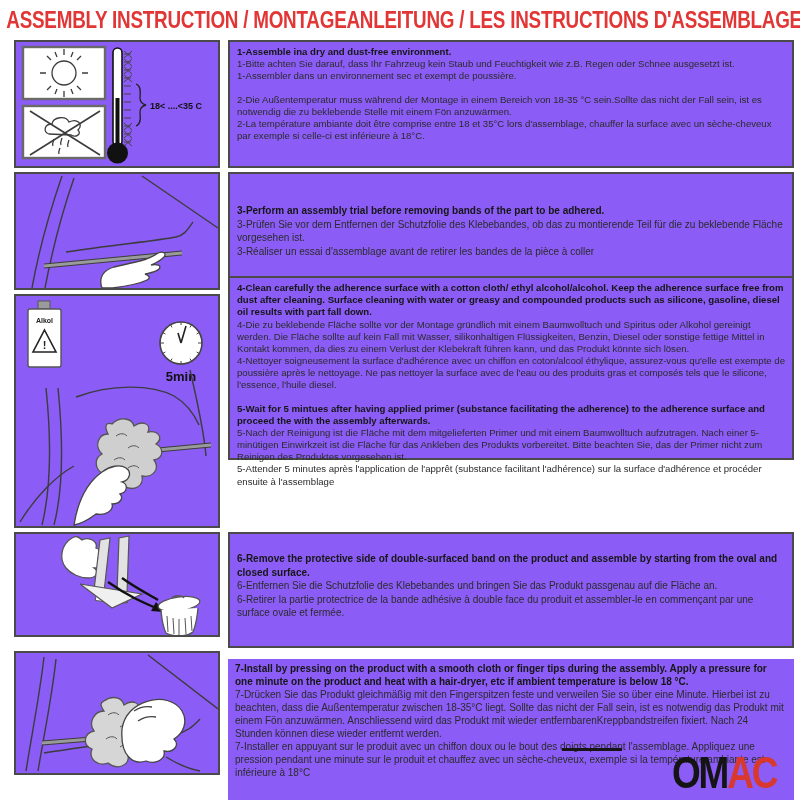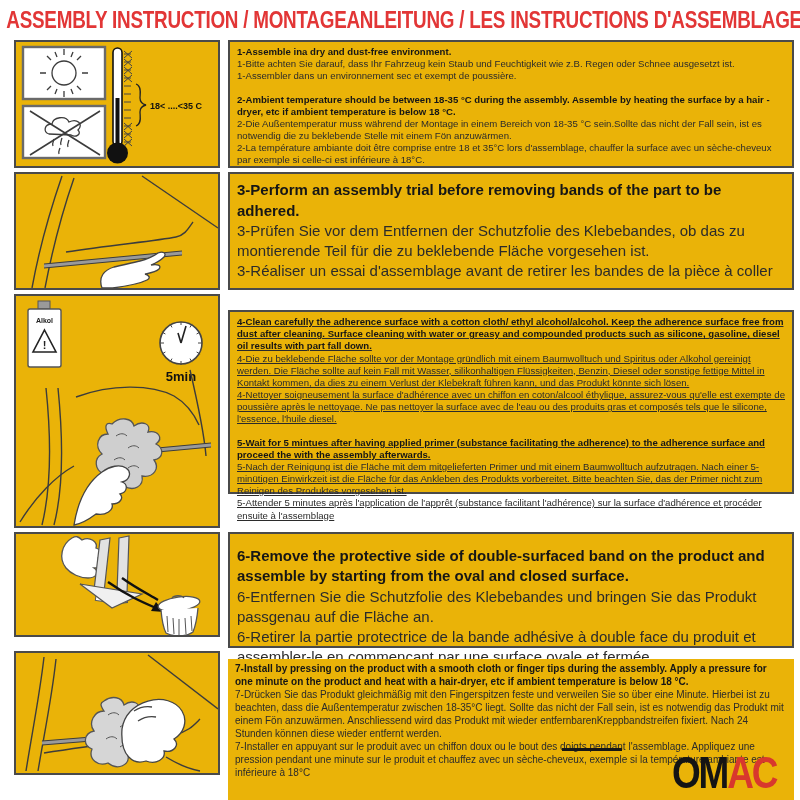--- a/index.html
+++ b/index.html
@@ -5,29 +5,29 @@
   html,body { margin:0; padding:0; }
   body {
     width:800px; height:800px; position:relative; overflow:hidden;
     background:#ffffff; color:#2b2b2b;
     font-family:"Liberation Sans", sans-serif;
   }
   .title-bar { position:absolute; top:4px; left:4px; width:800px; height:32px;
     display:flex; justify-content:center; align-items:center; }
   .title-bar span { font-weight:bold; font-size:23px; color:#e23636;
     white-space:nowrap; transform:scaleX(0.82); letter-spacing:-0.3px; }
-  .box { position:absolute; border:2px solid #4a4a4a; background:#eab308; box-sizing:border-box; }
+  .box { position:absolute; border:2px solid #4a4a4a; background:#8b5cf6; box-sizing:border-box; }
   .noborder { border:none; }
   .ill { left:14px; width:206px; overflow:hidden;text-decoration:underline; }
   .txt { left:228px; width:566px; padding:4px 7px; }
   .txt p { margin:0; }
   .sec + .sec { margin-top:11px; }
   .s-sm { font-size:9.6px; line-height:1.27; }
   .s-md { font-size:10px;  line-height:1.3; }
-  .s-lg { font-size:15px; line-height:1.35; }
+  .s-lg { font-size:10px; line-height:1.35; }
   .en { font-weight:bold; color:#161616; }
   .vcenter { display:flex; flex-direction:column; justify-content:center; }
   svg { display:block; }
   .logo { position:absolute; right:24px; bottom:2px; display:flex; }
   .logo .rule { width:60px; height:3px; background:#161616; margin-right:30px; }
   .logo .word { font-size:44px; font-weight:bold; letter-spacing:-2.5px;
     transform:scaleX(0.84); transform-origin:right center; white-space:nowrap; }
   .logo .om { color:#141414; }
   .logo .ac { color:#d8382d; }
 </style>
@@ -67,21 +67,20 @@
     </g>
   </svg>
 </div>
 <div class="box txt s-sm" style="top:40px;height:128px;">
   <div class="sec">
     <p class="en">1-Assemble ina dry and dust-free environment.</p>
     <p>1-Bitte achten Sie darauf, dass Ihr Fahrzeug kein Staub und Feuchtigkeit wie z.B. Regen oder Schnee ausgesetzt ist.</p>
     <p>1-Assembler dans un environnement sec et exempt de poussière.</p>
   </div>
   <div class="sec">
-    <p class="en">2-Ambient temperature should be between 18-35 °C  during the assembly. Assemble by heating the surface by a hair -dryer, etc if ambient temperature is below 18 °C.</p>
     <p>2-Die Außentemperatur muss während der Montage in einem Bereich von 18-35 °C  sein.Sollte das nicht der Fall sein, ist es notwendig die zu beklebende Stelle mit einem Fön anzuwärmen.</p>
     <p>2-La température ambiante doit être comprise entre 18 et 35°C lors d'assemblage, chauffer la surface avec un sèche-cheveux par exemple si celle-ci est inférieure à 18°C.</p>
   </div>
 </div>
 
 <div class="box ill" style="top:172px;height:118px;">
   <svg width="202" height="114" viewBox="0 0 202 114">
     <g stroke="#3c3c3c" stroke-width="1.4" fill="none">
       <path d="M16,114 C24,70 37,28 46,2"></path>
       <path d="M29,114 C37,72 49,30 58,4"></path>
@@ -125,21 +124,21 @@
       <path d="M174,74 C181,104 188,136 190,160"></path>
       <path d="M4,226 C20,200 40,180 58,170"></path>
     </g>
     <path d="M120,156 L195,149" stroke="#9a9a9a" stroke-width="4" fill="none"></path>
     <path d="M120,154 L195,147 M120,158 L195,151" stroke="#3c3c3c" stroke-width="1" fill="none"></path>
     <path fill="#cfcfcf" stroke="#555" stroke-width="1.3" d="M96,128 C104,120 116,122 118,130 C126,124 136,128 132,136 C142,134 148,142 140,148 C148,152 148,162 138,164 C144,172 138,182 126,180 C128,190 118,196 108,190 C96,196 84,188 88,178 C78,174 78,162 86,158 C78,150 82,138 92,138 C88,130 90,126 96,128 Z"></path>
     <path d="M100,140 c4,-3 8,-3 11,0 M112,152 c4,-3 8,-3 11,0 M98,164 c4,-3 8,-3 11,0 M112,172 c4,-3 8,-3 11,0" stroke="#555" stroke-width="1" fill="none"></path>
     <path fill="#fff" stroke="#444" stroke-width="1.3" d="M58,229 C62,204 72,186 86,176 C94,170 104,168 110,172 C116,176 114,184 106,186 C112,188 112,196 104,198 C108,202 104,208 96,208 C98,214 90,220 80,218 C72,224 64,228 58,229 Z"></path>
   </svg>
 </div>
-<div class="box txt s-sm" style="top:310px;height:184px;text-decoration:underline;">
+<div class="box txt s-sm" style="top:276px;height:184px;">
   <div class="sec">
     <p class="en">4-Clean carefully the adherence surface with a cotton cloth/ ethyl alcohol/alcohol. Keep the adherence surface free from dust after cleaning. Surface cleaning with water or greasy and compounded products such as silicone, gasoline, diesel oil results with part fall down.</p>
     <p>4-Die zu beklebende Fläche sollte vor der Montage gründlich mit einem Baumwolltuch und Spiritus oder Alkohol gereinigt werden. Die Fläche sollte auf kein Fall mit Wasser, silikonhaltigen Flüssigkeiten, Benzin, Diesel oder sonstige fettige Mittel in Kontakt kommen, da dies zu einem Verlust der Klebekraft führen kann, und das Produkt könnte sich lösen.</p>
     <p>4-Nettoyer soigneusement la surface d'adhérence avec un chiffon en coton/alcool éthylique, assurez-vous qu'elle est exempte de poussière après le nettoyage. Ne pas nettoyer la surface avec de l'eau ou des produits gras et composés tels que le silicone, l'essence, l'huile diesel.</p>
   </div>
   <div class="sec">
     <p class="en">5-Wait for 5 mintues after having applied primer (substance facilitating the adherence) to the adherence surface and proceed the with the assembly afterwards.</p>
     <p>5-Nach der Reinigung ist die Fläche mit dem mitgelieferten Primer und mit einem Baumwolltuch aufzutragen. Nach einer 5-minütigen Einwirkzeit ist die Fläche für das Ankleben des Produkts vorbereitet. Bitte beachten Sie, das der Primer nicht zum Reinigen des Produktes vorgesehen ist.</p>
     <p>5-Attender 5 minutes après l'application de l'apprêt (substance facilitant l'adhérence) sur la surface d'adhérence et procéder ensuite à l'assemblage</p>
   </div>
@@ -161,21 +160,21 @@
       <path d="M106,44 C120,54 132,60 142,66" stroke="#111" stroke-width="2.4" fill="none"></path>
     </g>
     <g stroke="#555" stroke-width="1.3" fill="#fff">
       <ellipse cx="163" cy="70" rx="21" ry="7" transform="rotate(-8 163 70)"></ellipse>
       <path d="M145,76 C146,88 148,95 150,99 C158,103 170,103 177,98 C179,93 181,85 182,74"></path>
       <path d="M151,82 L152,98 M157,84 L158,100 M163,85 L163,101 M169,84 L170,100 M175,82 L176,97" stroke-width="1"></path>
       <path d="M156,64 c2,-3 10,-3 12,0" fill="none"></path>
     </g>
   </svg>
 </div>
-<div class="box txt s-lg" style="top:532px;height:116px;padding-top:12px;">
+<div class="box txt s-lg" style="top:532px;height:116px;padding-top:18px;">
   <div class="sec">
     <p class="en">6-Remove the protective side of double-surfaced band on the product and assemble by starting from the oval and closed surface.</p>
     <p>6-Entfernen Sie die Schutzfolie des Klebebandes und bringen Sie das Produkt passgenau auf die Fläche an.</p>
     <p>6-Retirer la partie protectrice de la bande adhésive à double face du produit et assembler-le en commençant par une surface ovale et fermée.</p>
   </div>
 </div>
 
 <div class="box ill" style="top:651px;height:124px;">
   <svg width="202" height="120" viewBox="0 0 202 120">
     <g stroke="#3c3c3c" stroke-width="1.4" fill="none">

